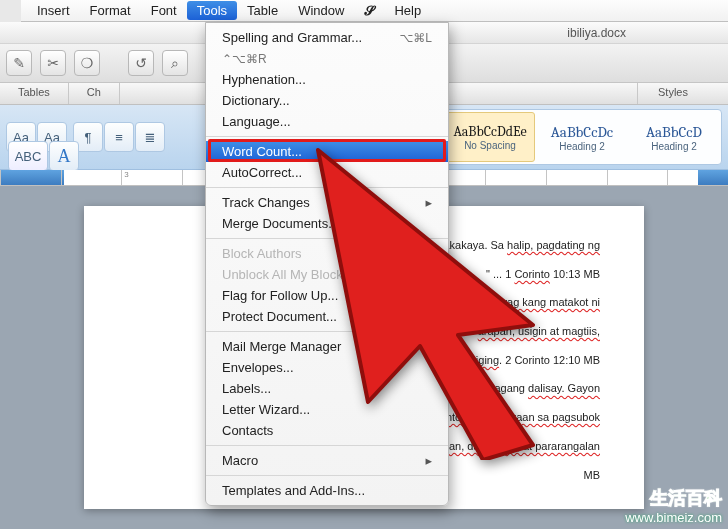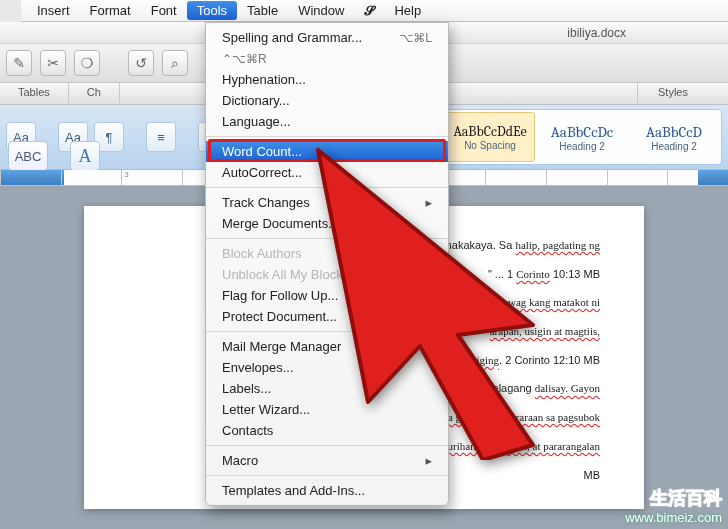--- a/index.html
+++ b/index.html
@@ -13,37 +13,37 @@
   .doc-title-strip { position:absolute; top:22px; left:0; right:0; height:22px; background:linear-gradient(#fbfbfb,#e6e6e6); display:flex; justify-content:flex-end; align-items:center; padding-right:102px; color:#555; font-size:12px; border-bottom:1px solid #d4d4d4;}
   .toolbar { position:absolute; top:44px; left:0; right:0; height:39px; background:linear-gradient(#f3f3f3,#dedede); border-bottom:1px solid #c5c5c5; display:flex; align-items:center; padding:0 6px; gap:8px;}
   .toolbar .tbtn { width:26px; height:26px; background:linear-gradient(#fff,#e4e4e4); border:1px solid #b8b8b8; border-radius:4px; display:inline-flex; align-items:center; justify-content:center; font-size:14px; color:#666;}
 
   .tabbar { position:absolute; top:83px; left:0; right:0; height:22px; background:linear-gradient(#f8f8f8,#e0e0e0); border-bottom:1px solid #c0c0c0; display:flex; font-size:11px; color:#555;}
   .tabbar .tab { padding:3px 18px; border-right:1px solid #c8c8c8;}
   .tabbar .spacer { flex:1;}
   .tabbar .lab-right { padding:3px 40px 3px 20px; border-left:1px solid #c8c8c8; text-align:center;}
 
   .fmtbar { position:absolute; top:105px; left:0; right:0; height:65px; background:linear-gradient(#d7e6f5,#b9d4ee); border-bottom:1px solid #9fbfe0; display:flex; align-items:center; padding:0 6px; gap:6px;}
-  .fmtgrp { display:flex; gap:22px;}
+  .fmtgrp { display:flex; gap:1px;}
   .fmtbtn { width:30px; height:30px; background:linear-gradient(#fdfefe,#e3edf7); border:1px solid #aec8e3; border-radius:4px; display:flex; align-items:center; justify-content:center; font-size:13px; color:#44607a;}
   .style-gallery { margin-left:auto; display:flex; gap:2px; background:#fdfeff; border:1px solid #aec8e3; border-radius:4px; padding:2px; height:56px;}
   .style-item { width:90px; display:flex; flex-direction:column; align-items:center; justify-content:center; font-size:10px; color:#4b647e; border-radius:3px; padding:2px;}
   .style-item.sel { background:#fff0c8; border:1px solid #e4c97c;}
   .style-preview { font-family: Cambria, Georgia, serif; font-size:14px; color:#1a1a1a;}
   .style-preview.hd { color:#2b5797; font-size:15px;}
 
   .ruler { position:absolute; top:170px; left:0; right:0; height:16px; background:#fff; border-bottom:1px solid #c0c0c0; }
   .ruler .segment { position:absolute; top:0; bottom:0; background:linear-gradient(#5fa3e0,#3d7cc0);}
   .ruler .ticks { position:absolute; inset:0; display:flex;}
   .tick { flex:1; border-left:1px solid #c4c4c4; font-size:8px; color:#888; padding-left:2px; position:relative;}
 
   .doc-area { position:absolute; top:186px; left:0; right:0; bottom:0; background:#9ba6b2; display:flex; justify-content:center; padding:20px 0;}
   .page { width:560px; background:#fff; box-shadow:0 2px 8px rgba(0,0,0,.3); padding:30px 44px; font-family: Georgia, 'Times New Roman', serif; font-size:11px; color:#222; line-height:1.7;}
   .page p { margin-bottom:10px; }
-  .page .wavy { text-decoration: underline wavy #d22; text-underline-offset:2px;font-family:Liberation Serif, serif;}
+  .page .wavy { text-decoration: underline wavy #d22; text-underline-offset:2px;}
 
   
   .menu { position:absolute; top:22px; left:205px; width:244px; background:linear-gradient(#fcfcfc,#f3f3f3); border:1px solid #b8b8b8; border-radius:0 0 6px 6px; box-shadow:2px 6px 14px rgba(0,0,0,.35); font-size:13px; color:#222; padding:4px 0; z-index:50;}
   .menu .row { display:flex; align-items:center; height:21px; padding:0 16px; cursor:default; white-space:nowrap;}
   .menu .row.disabled { color:#b5b5b5;}
   .menu .row .label { flex:1;}
   .menu .row .shortcut { color:#777; font-size:12px;}
   .menu .sep { height:1px; background:#d6d6d6; margin:4px 0;}
   .menu .row.highlight { background:linear-gradient(#3f8fe6,#1c61d6); color:#fff;}
   .menu .highlight-frame { position:absolute; left:2px; right:2px; border:3px solid #e21b1b; border-radius:2px; pointer-events:none;}

